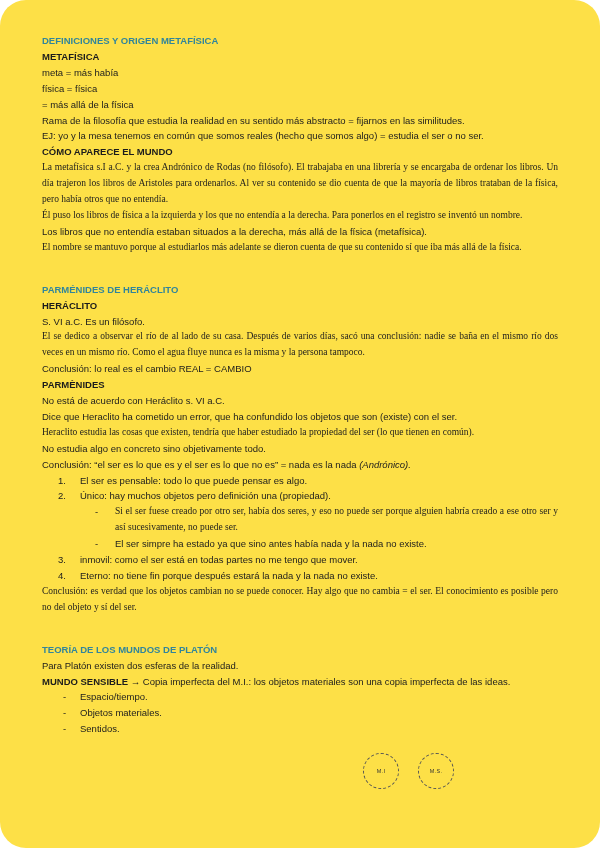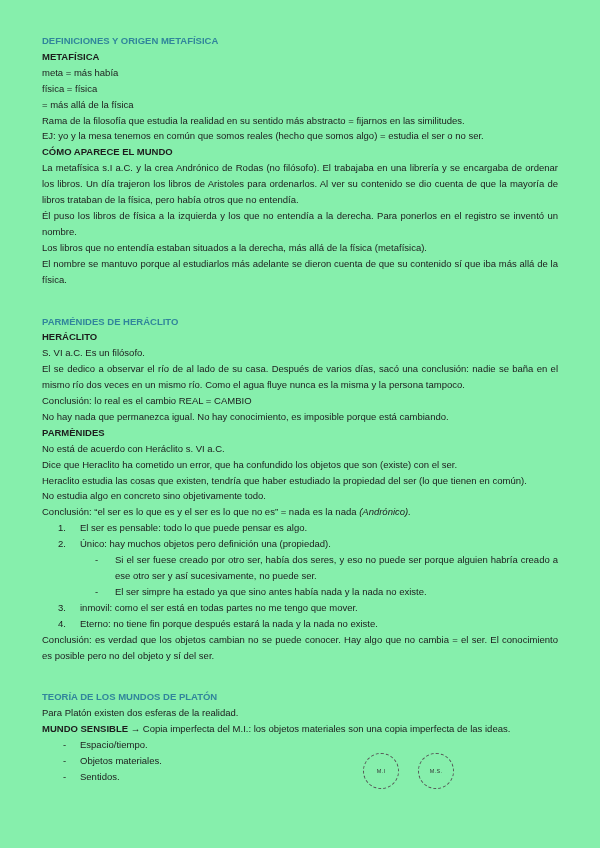--- a/index.html
+++ b/index.html
@@ -1,31 +1,32 @@
 <!DOCTYPE html>
 <html><head>
 <meta charset="utf-8">
 <style>
   html, body { margin: 0; padding: 0; background: #ffffff; }
   .page {
     position: relative;
     width: 600px;
     height: 848px;
-    background: #86efac;
+    background: #fde047;
     box-sizing: border-box;
     padding: 33px 42px 0 42px;
     font-family: "Liberation Sans", sans-serif;
     font-size: 9.5px;
     color: #1c1c1c;
     overflow: hidden;
+    border-radius: 26px;
   }
   .page p { margin: 0; line-height: 15.9px; }
   .teal { color: #31859B; font-weight: bold; }
   .b { font-weight: bold; }
-  .just { text-align: justify; }
+  .just { text-align: justify; font-family: Liberation Serif, serif; }
   .gap { height: 26px; }
   
   .oli { display: flex; line-height: 15.9px; }
   .oli .num { margin-left: 16px; width: 22px; flex: 0 0 22px; }
   .oli .txt { flex: 1; }
   
   .sli { display: flex; line-height: 15.9px; }
   .sli .dash { margin-left: 53px; width: 20px; flex: 0 0 20px; }
   .sli .txt { flex: 1; }
   
@@ -65,21 +66,20 @@
   <p>Los libros que no entendía estaban situados a la derecha, más allá de la física (metafísica).</p>
   <p class="just">El nombre se mantuvo porque al estudiarlos más adelante se dieron cuenta de que su contenido sí que iba más allá de la física.</p>
 
   <div class="gap"></div>
 
   <p class="teal">PARMÉNIDES DE HERÁCLITO</p>
   <p class="b">HERÁCLITO</p>
   <p>S. VI a.C. Es un filósofo.</p>
   <p class="just">El se dedico a observar el río de al lado de su casa. Después de varios días, sacó una conclusión: nadie se baña en el mismo río dos veces en un mismo río. Como el agua fluye nunca es la misma y la persona tampoco.</p>
   <p>Conclusión: lo real es el cambio REAL = CAMBIO</p>
-  <p>No hay nada que permanezca igual. No hay conocimiento, es imposible porque está cambiando.</p>
   <p class="b">PARMÈNIDES</p>
   <p>No está de acuerdo con Heráclito s. VI a.C.</p>
   <p>Dice que Heraclito ha cometido un error, que ha confundido los objetos que son (existe) con el ser.</p>
   <p class="just">Heraclito estudia las cosas que existen, tendría que haber estudiado la propiedad del ser (lo que tienen en común).</p>
   <p>No estudia algo en concreto sino objetivamente todo.</p>
   <p><span>Conclusión: “el ser es lo que es y el ser es lo que no es” = nada es la nada </span><em>(Andrónico).</em></p>
 
   <div class="oli">
     <span class="num">1.</span>
     <span class="txt">El ser es pensable: todo lo que puede pensar es algo.</span>

